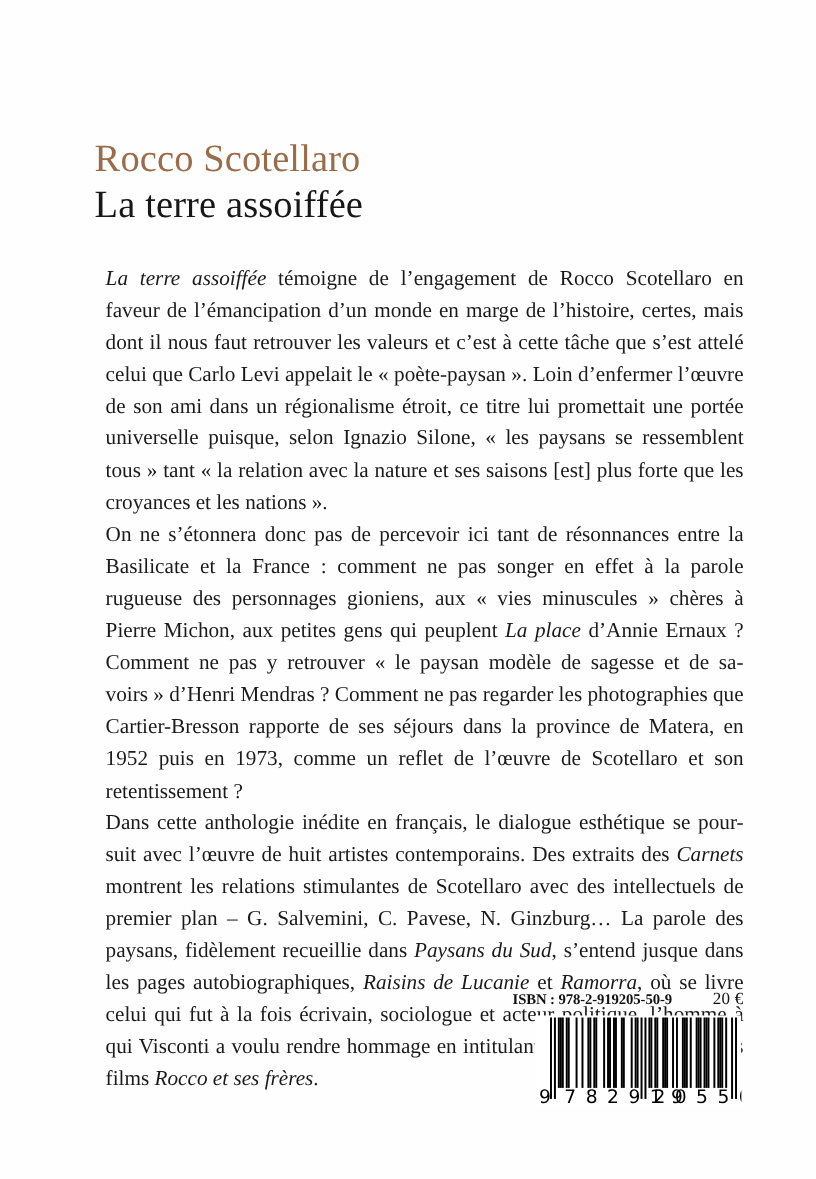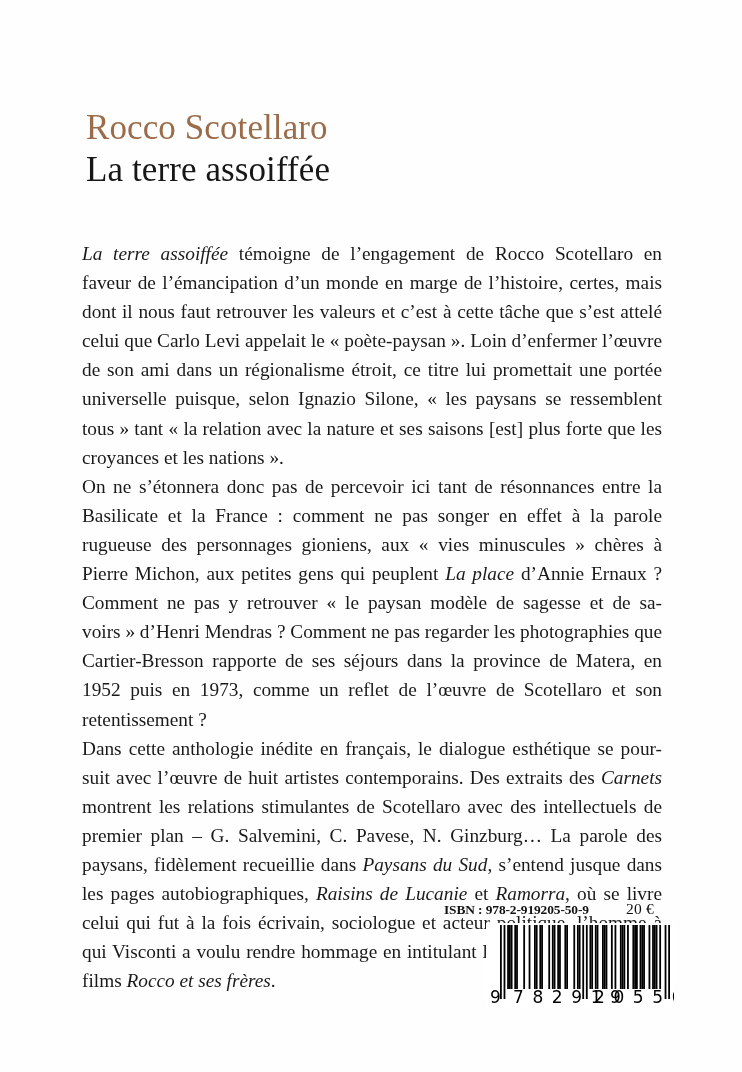--- a/index.html
+++ b/index.html
@@ -20,21 +20,21 @@
   .page {
     position: absolute;
     inset: 0;
     background: #fefefe;
   }
 
   
   .titleblock {
     position: absolute;
     left: 86px;
-    top: 108px;
+    top: 124px;
     width: 582px;
   }
   .author {
     font-size: 35px;
     line-height: 1.12;
     color: #9a6c4a;
     font-weight: 400;
     letter-spacing: 0.1px;
     white-space: nowrap;
   }
@@ -44,21 +44,21 @@
     color: #171717;
     font-weight: 400;
     letter-spacing: 0.1px;
     margin-top: 2px;
     white-space: nowrap;
   }
 
   
   .blurb {
     position: absolute;
-    left: 82px;
+    left: 96px;
     top: 239px;
     width: 580px;
     font-size: 19.3px;
     line-height: 29.1px;
     text-align: justify;
     text-justify: inter-word;
     hyphens: manual;
     color: #1a1a1a;
   }
   .blurb p {
@@ -69,21 +69,21 @@
     text-align: justify;
   }
   .blurb i {
     font-style: italic;
   }
   
 
   
   .isbnrow {
     position: absolute;
-    left: 444px;
+    left: 466px;
     top: 900px;
     width: 210px;
     display: flex;
     align-items: baseline;
     justify-content: space-between;
     white-space: nowrap;
   }
   .isbn-text {
     font-size: 13.4px;
     font-weight: bold;

